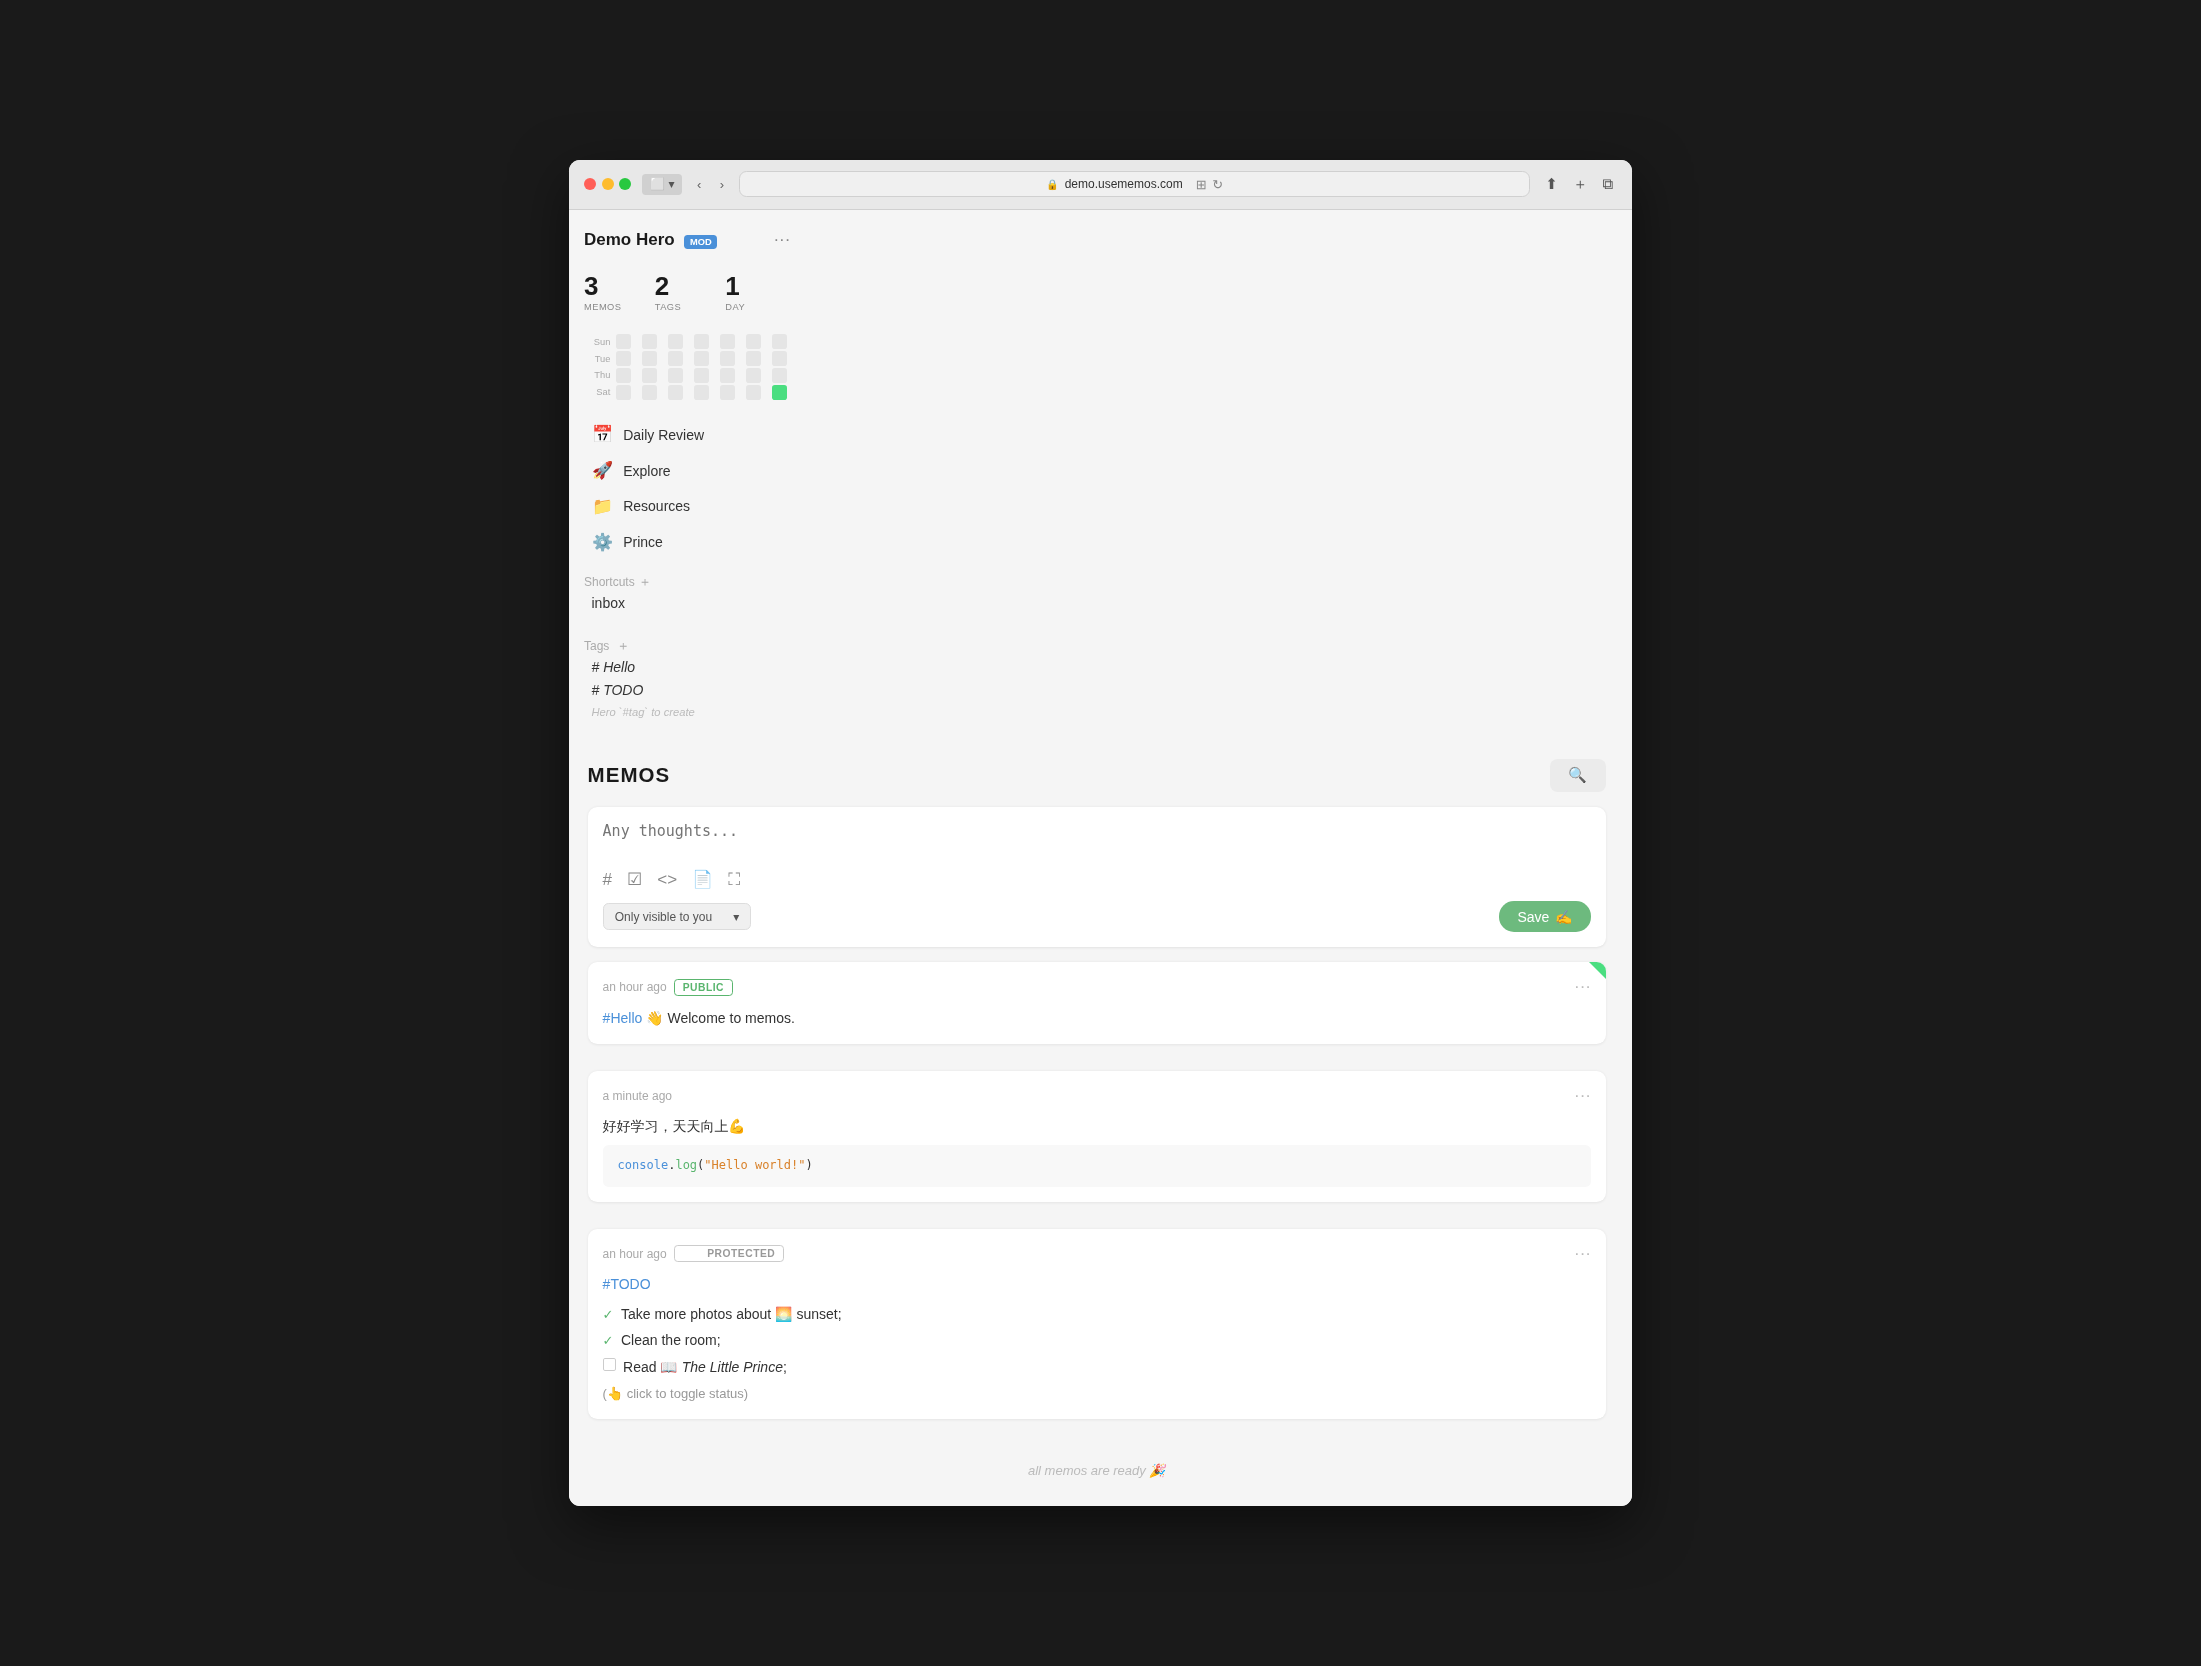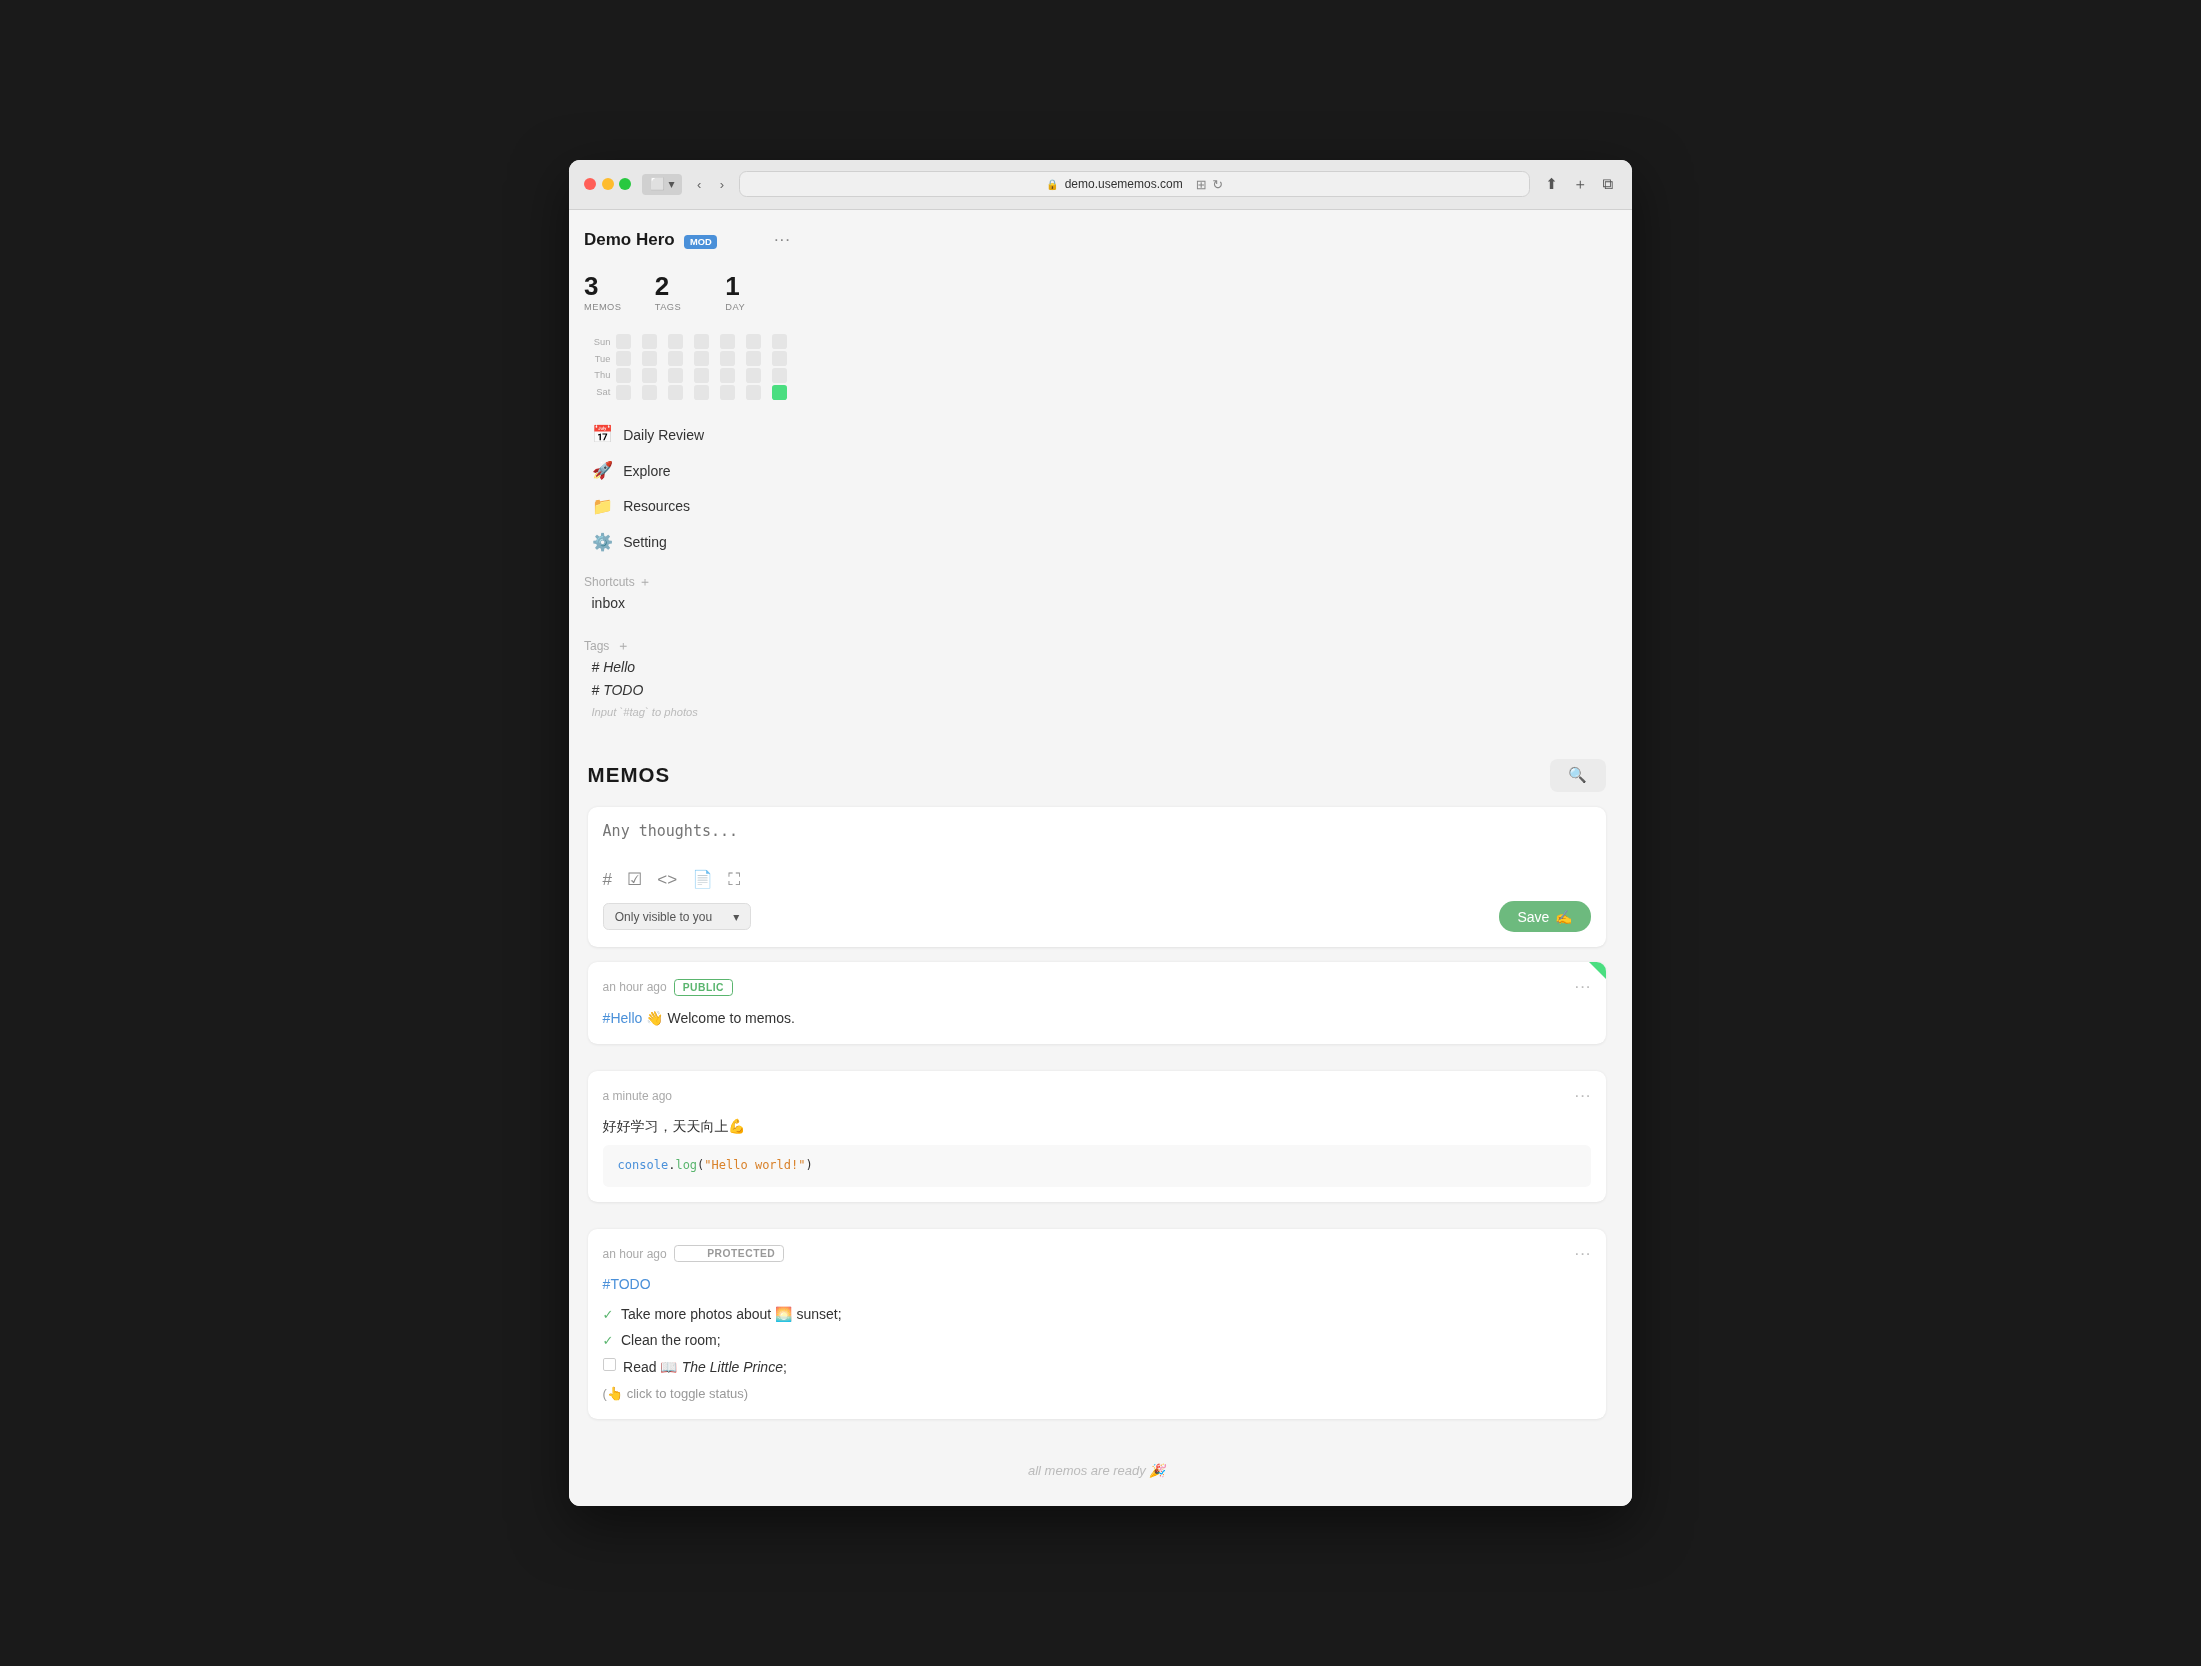--- a/index.html
+++ b/index.html
@@ -560,40 +560,40 @@
         <div class="nav-item">
           <span class="nav-icon">🚀</span>
           <span>Explore</span>
         </div>
         <div class="nav-item">
           <span class="nav-icon">📁</span>
           <span>Resources</span>
         </div>
         <div class="nav-item">
           <span class="nav-icon">⚙️</span>
-          <span>Setting</span>
+          <span>Prince</span>
         </div>
       </div>
 
       <div>
         <div class="shortcuts-header">
           <span>Shortcuts</span>
           <button class="add-btn-small">＋</button>
         </div>
         <div class="shortcut-item">inbox</div>
       </div>
 
       <div>
         <div class="tags-header">
           <span>Tags</span>
           <button class="add-btn-small">＋</button>
         </div>
         <div class="tag-item"># Hello</div>
         <div class="tag-item"># TODO</div>
-        <div class="tag-hint">Input `#tag` to photos</div>
+        <div class="tag-hint">Hero `#tag` to create</div>
       </div>
     </div>
 
     <div class="main-content">
 
       <div class="main-header">
         <h1 class="memos-title">MEMOS</h1>
         <button class="search-btn">
           <span>🔍</span>
         </button>

